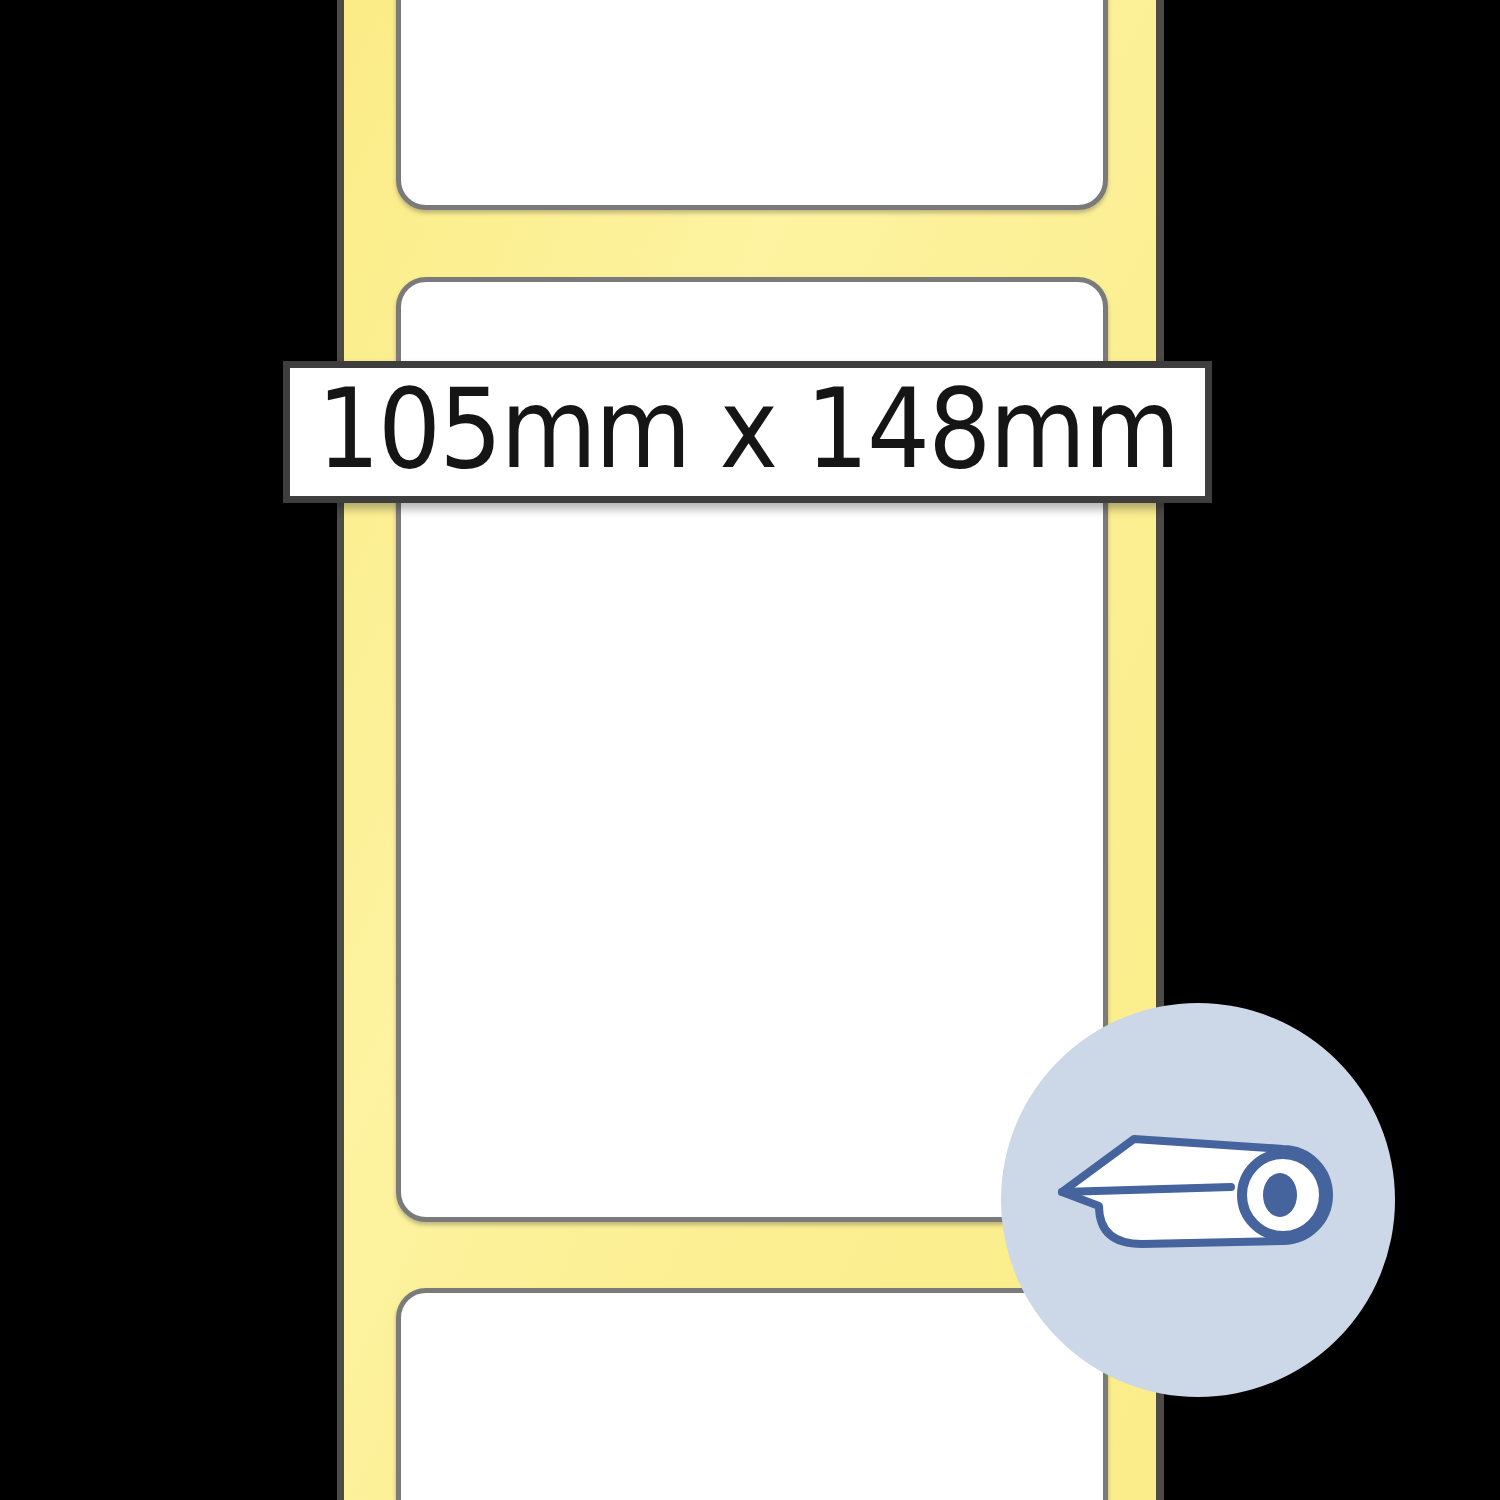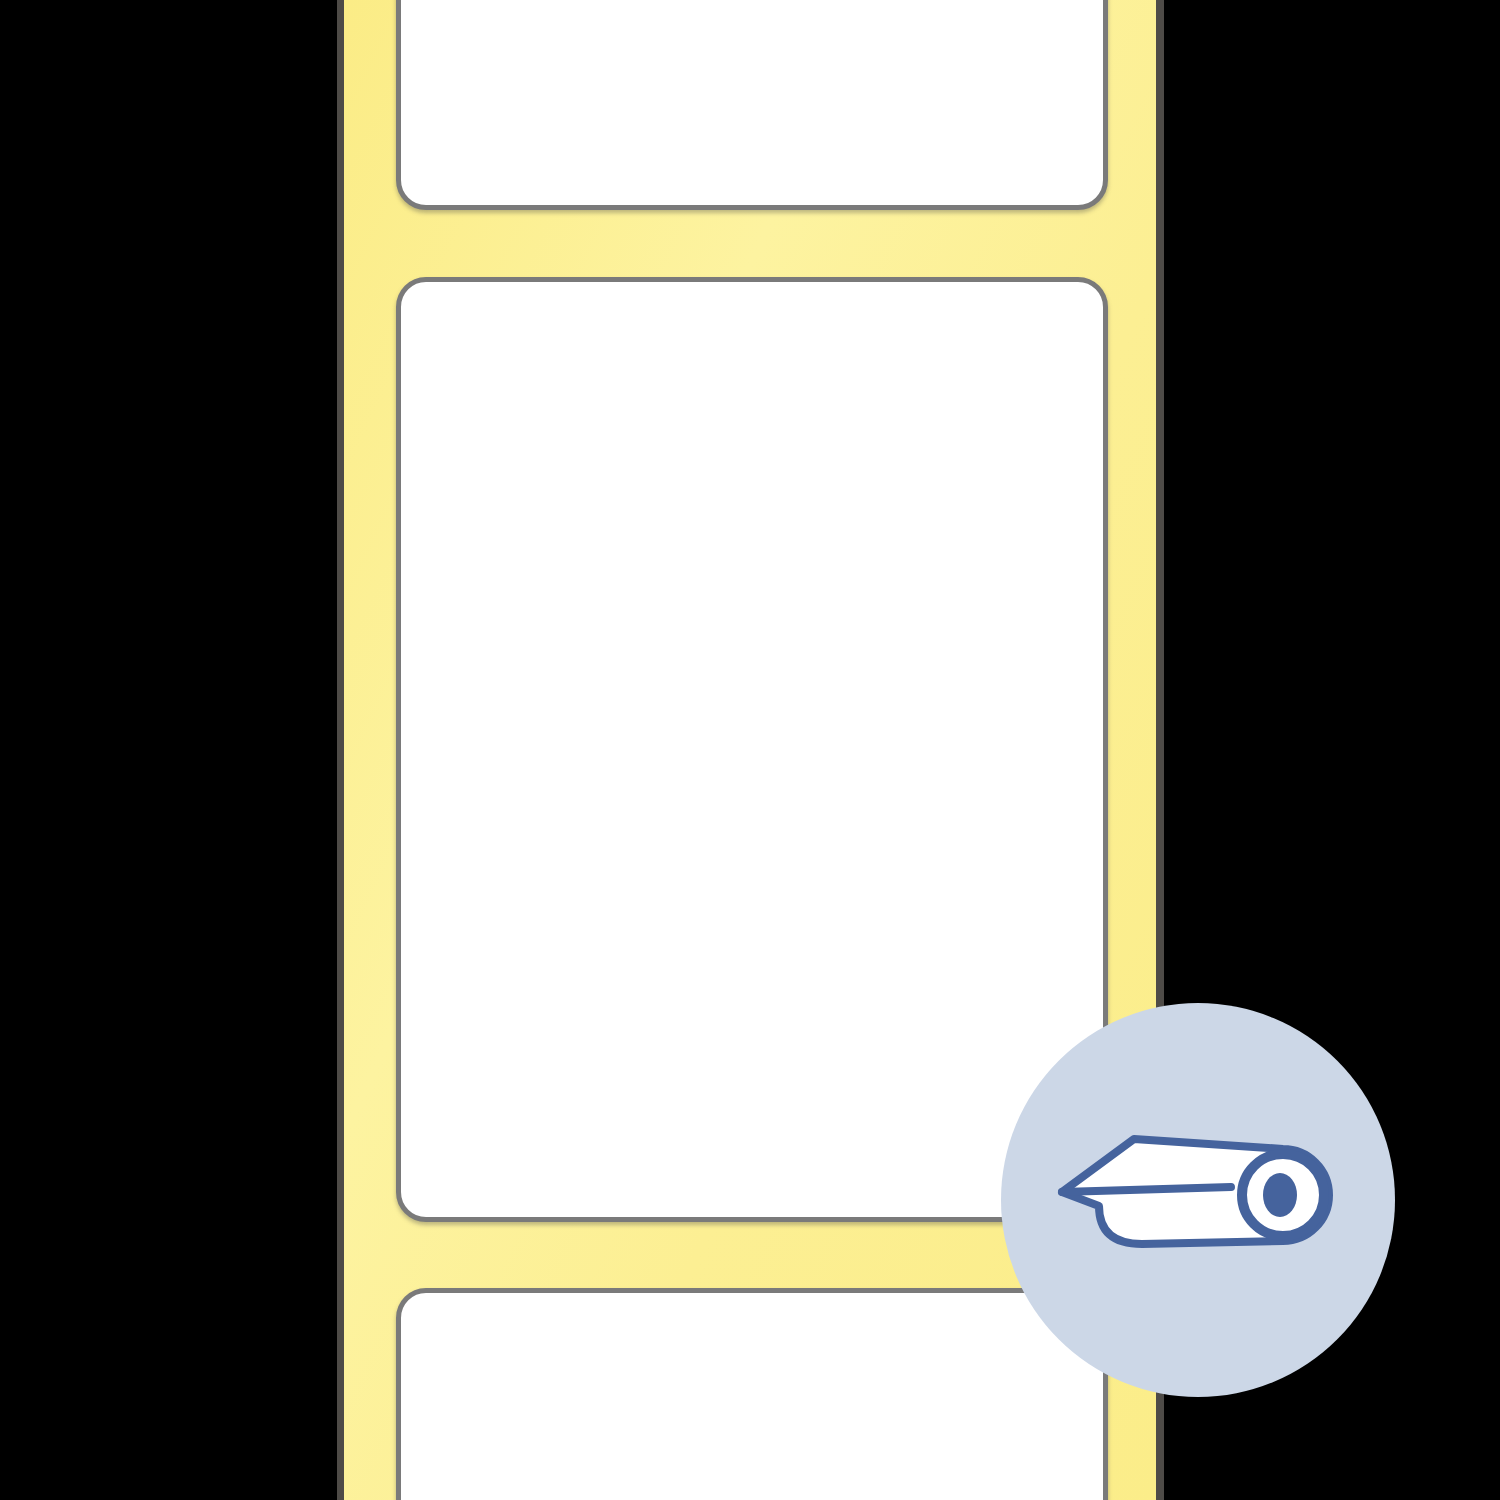--- a/index.html
+++ b/index.html
@@ -84,20 +84,23 @@
 <body>
 
 <div class="stage">
 
   <div class="liner"></div>
 
   <div class="label label-1"></div>
   <div class="label label-2"></div>
   <div class="label label-3"></div>
 
+  <div class="banner">
+    <span class="banner-text">105mm x 148mm</span>
+  </div>
 
   <div class="badge">
     <svg viewBox="0 0 394 394" xmlns="http://www.w3.org/2000/svg">
 
       <circle cx="197" cy="197" r="197" fill="#ccd7e7"></circle>
 
       <path d="M 61 189 L 133 136 L 282 146 A 46 46 0 0 1 282 238 L 141 241 Q 98 241 98 203 Z" fill="#ffffff" stroke="#45639d" stroke-width="8" stroke-linejoin="round"></path>
 
       <path d="M 61 189 L 230 184" fill="none" stroke="#45639d" stroke-width="8" stroke-linecap="round"></path>
 

